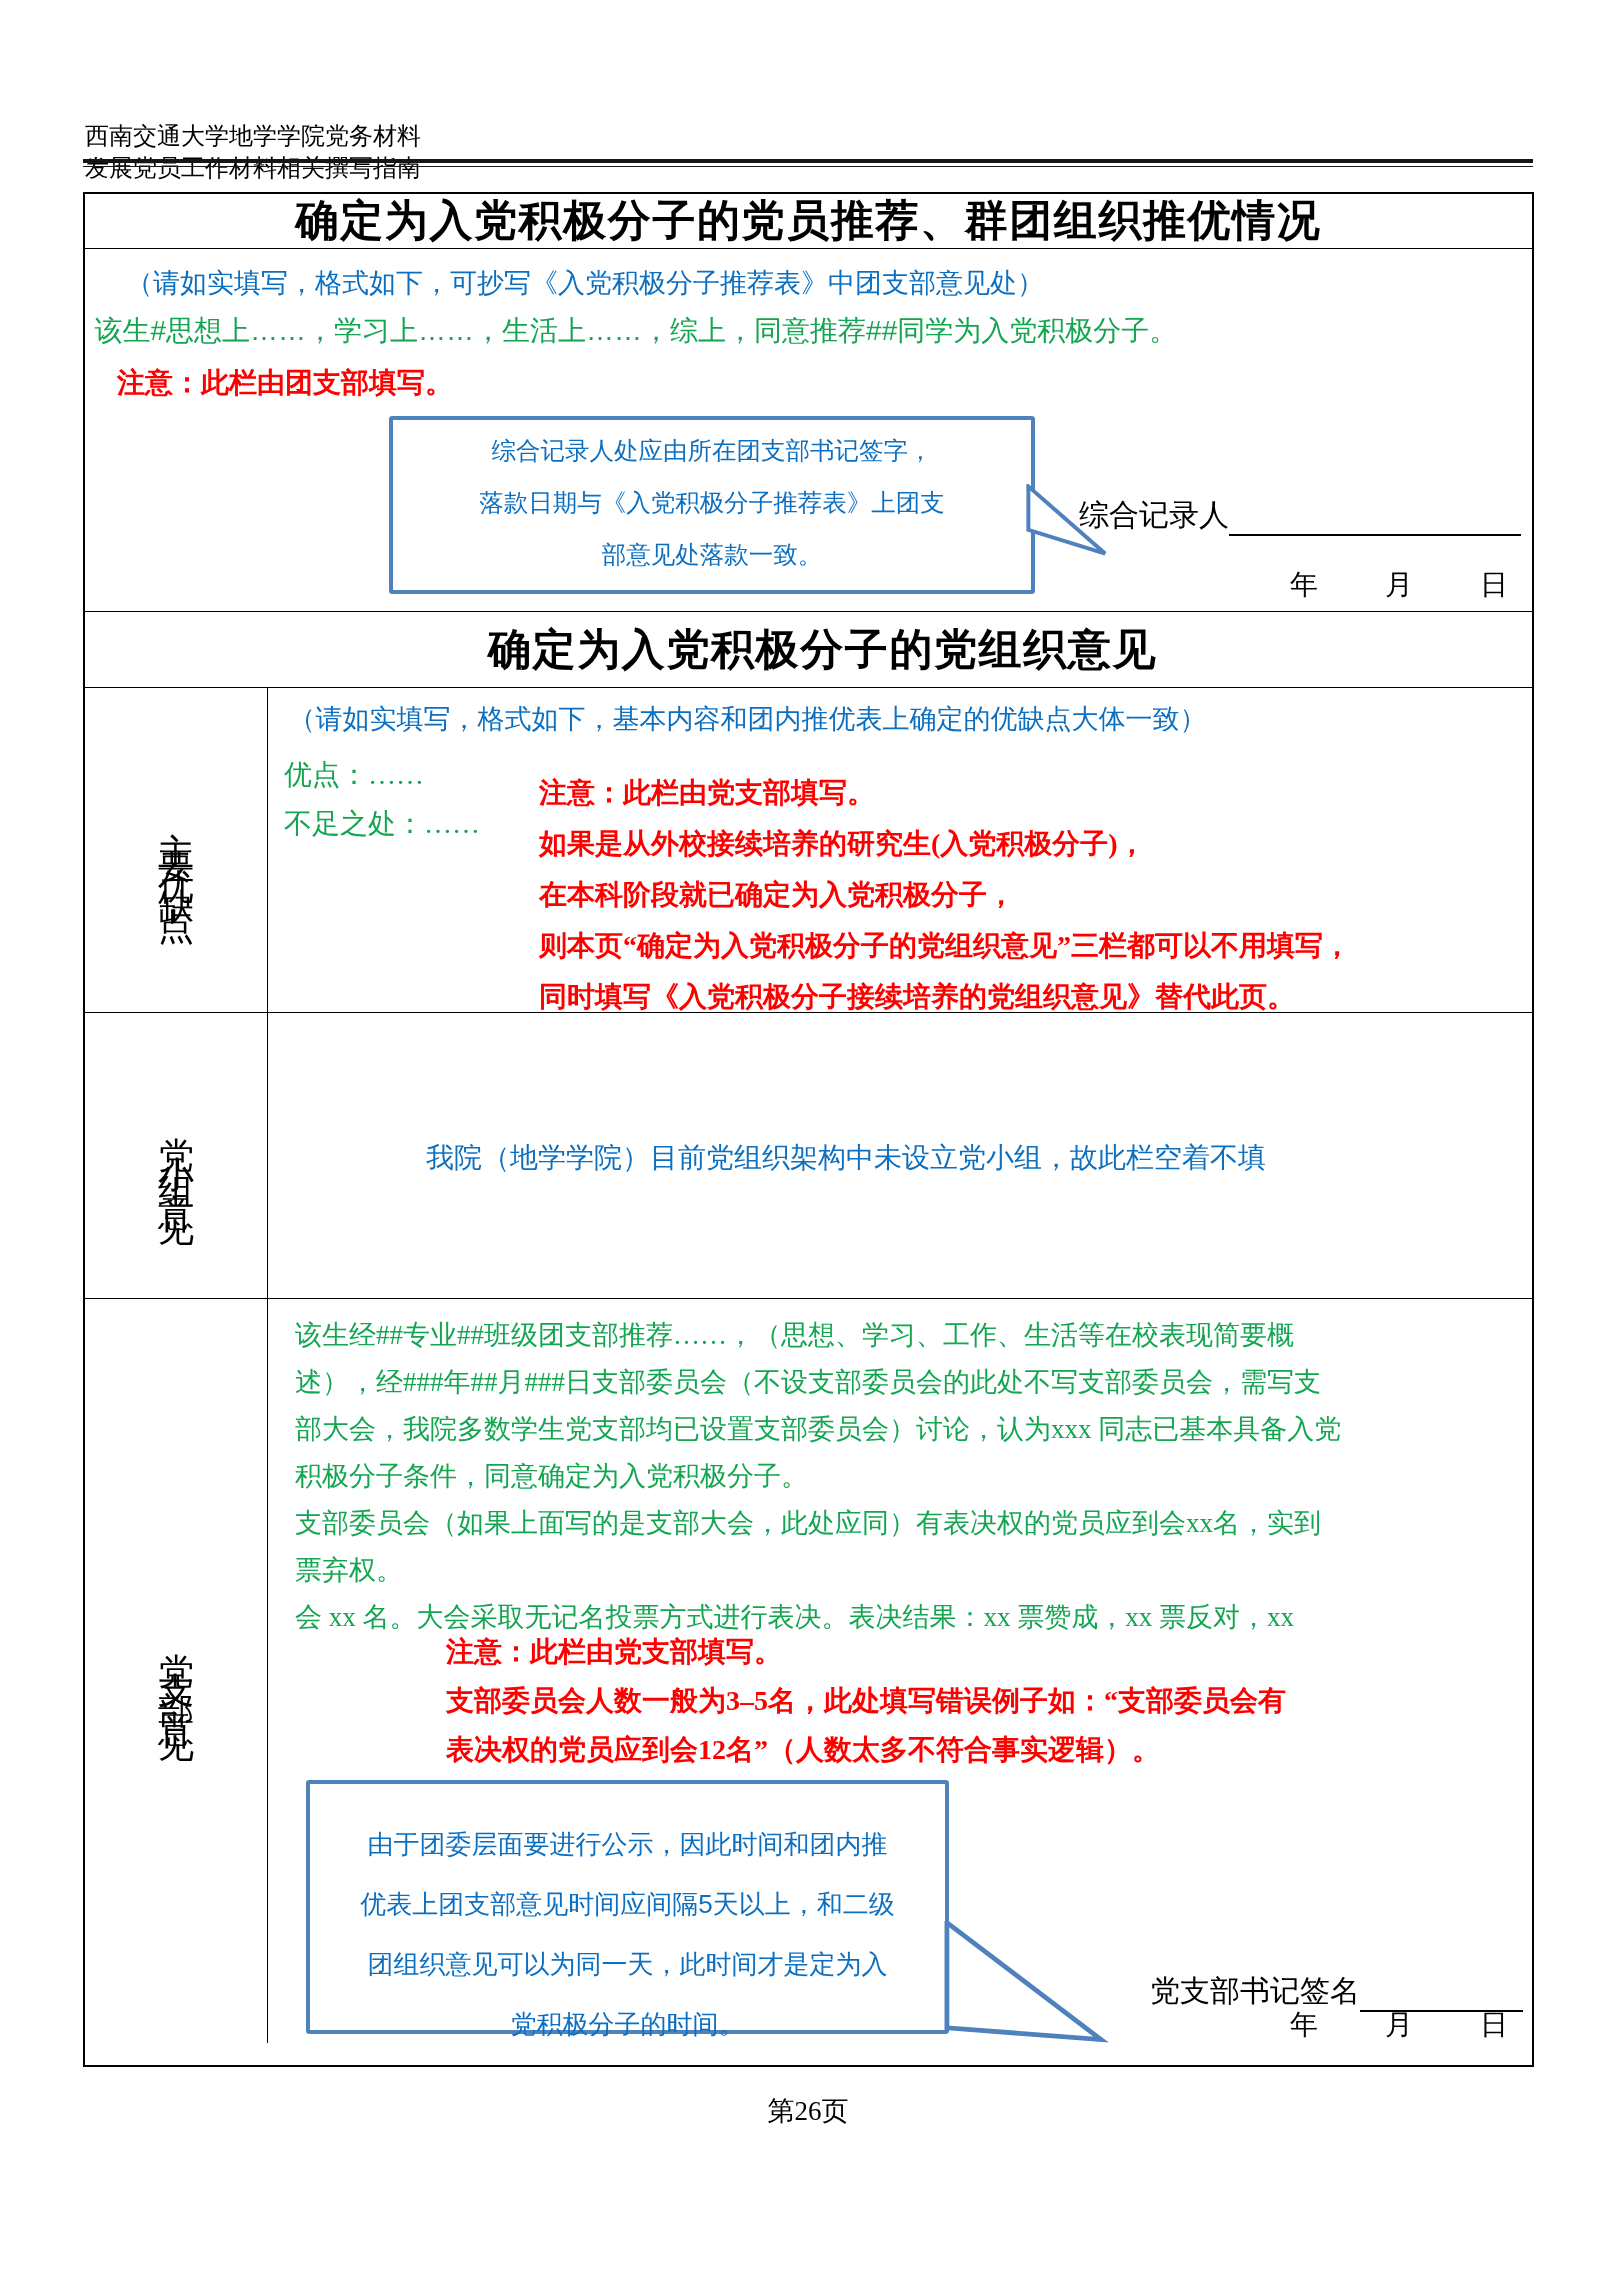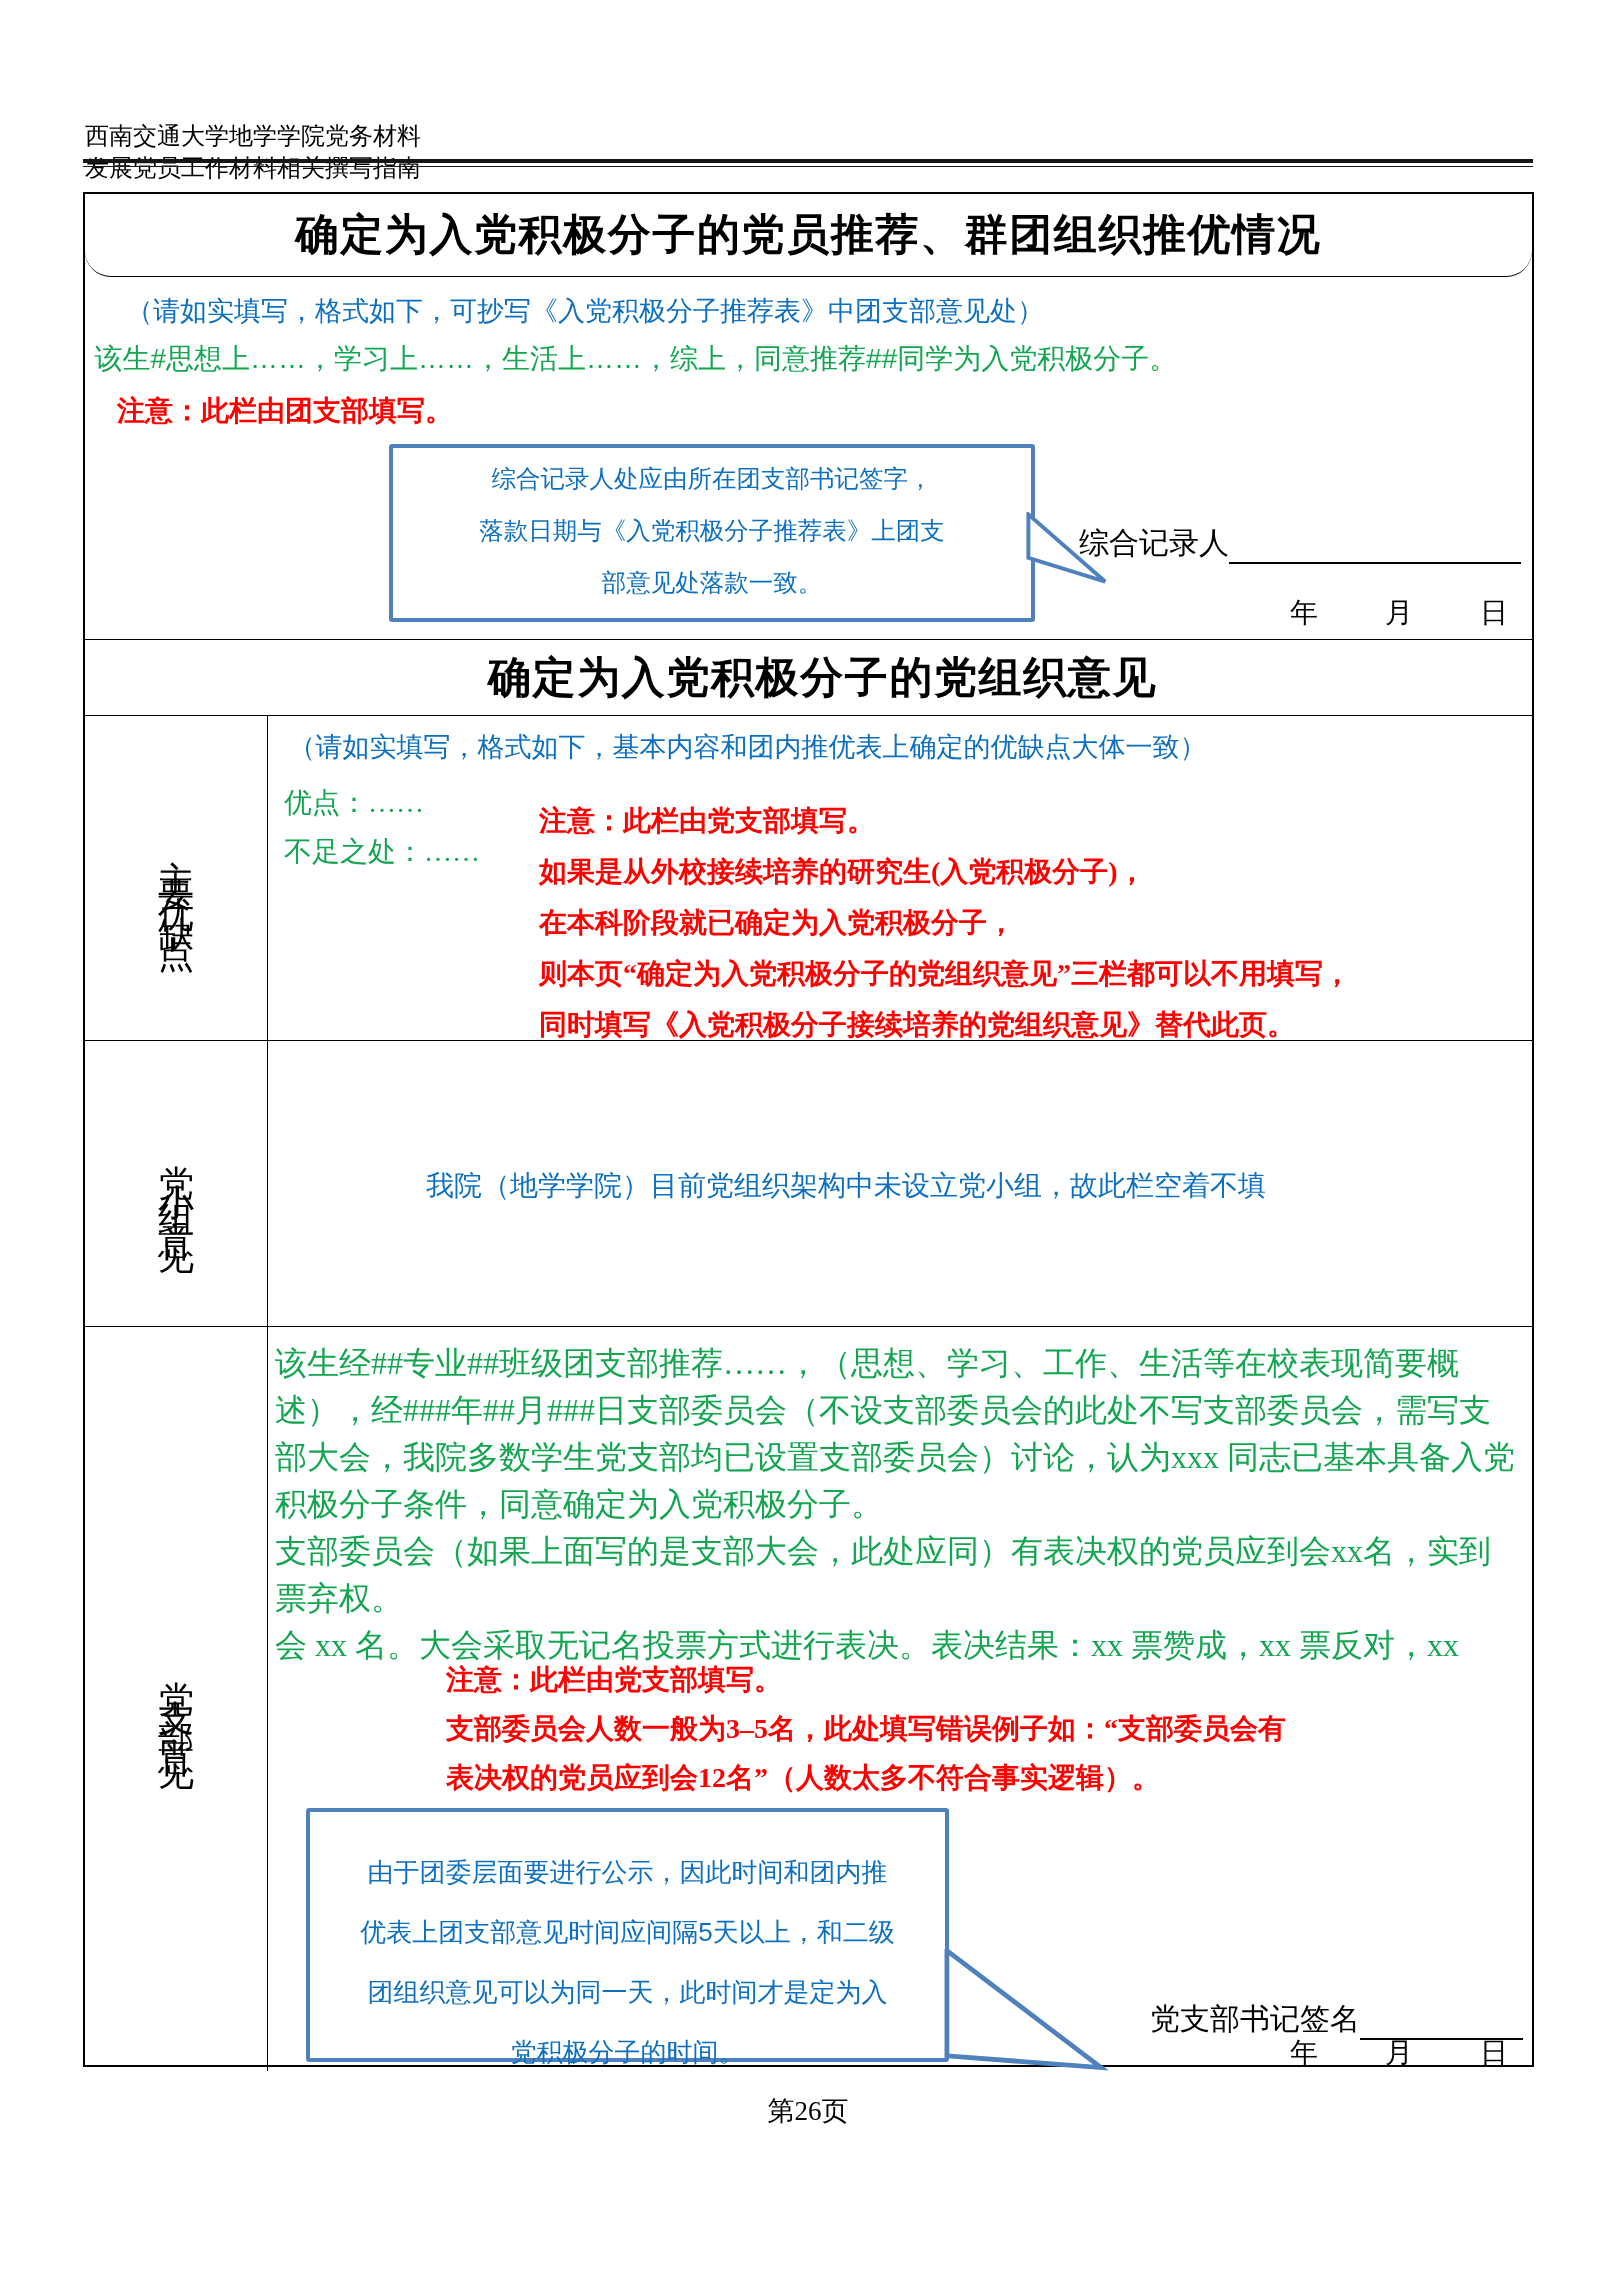--- a/index.html
+++ b/index.html
@@ -54,21 +54,21 @@
 <div class="page">
 
   <div class="doc-header">
     <span>西南交通大学地学学院党务材料</span>
     <span>发展党员工作材料相关撰写指南</span>
   </div>
   <div class="head-rule"></div>
 
   <div class="sheet">
 
-    <div class="row r-title" style="height:83px;border-radius:26px;">
+    <div class="row r-title" style="height:55px;">
       <span>确定为入党积极分子的党员推荐、群团组织推优情况</span>
     </div>
 
     <div class="row" style="height:363px;">
       <div class="abs t-blue" style="left:41px;top:16px;font-size:27px;">（请如实填写，格式如下，可抄写《入党积极分子推荐表》中团支部意见处）</div>
       <div class="abs t-green sans" style="left:9.5px;top:63px;font-size:28px;">该生#思想上……，学习上……，生活上……，综上，同意推荐##同学为入党积极分子。</div>
       <div class="abs t-red" style="left:32px;top:115px;font-size:28px;">注意：此栏由团支部填写。</div>
 
       <div class="callout sans" style="left:304px;top:167px;width:646px;height:178px;padding-top:5px;font-size:24.5px;line-height:52px;">
         <div>综合记录人处应由所在团支部书记签字，</div>
@@ -118,21 +118,21 @@
       <div class="cell-c">
         <div class="abs t-blue" style="left:158px;top:126px;font-size:28px;">我院（地学学院）目前党组织架构中未设立党小组，故此栏空着不填</div>
       </div>
     </div>
 
     <div class="row split" style="height:744px;border-bottom:none;">
       <div class="cell-h">
         <span class="vhead">党支部意见</span>
       </div>
       <div class="cell-c">
-        <div class="abs t-green lineblock" style="left:7px;top:12.6px;font-size:32px;line-height:47px;">
+        <div class="abs t-green lineblock" style="left:27px;top:12.6px;font-size:27px;line-height:47px;">
           <div>该生经##专业##班级团支部推荐……，（思想、学习、工作、生活等在校表现简要概</div>
           <div>述），经###年##月###日支部委员会（不设支部委员会的此处不写支部委员会，需写支</div>
           <div>部大会，我院多数学生党支部均已设置支部委员会）讨论，认为xxx 同志已基本具备入党</div>
           <div>积极分子条件，同意确定为入党积极分子。</div>
           <div>支部委员会（如果上面写的是支部大会，此处应同）有表决权的党员应到会xx名，实到</div>
           <div>票弃权。</div>
           <div>会 xx 名。大会采取无记名投票方式进行表决。表决结果：xx 票赞成，xx 票反对，xx</div>
         </div>
 
         <div class="abs t-red lineblock" style="left:178px;top:328px;font-size:28px;line-height:49px;">

